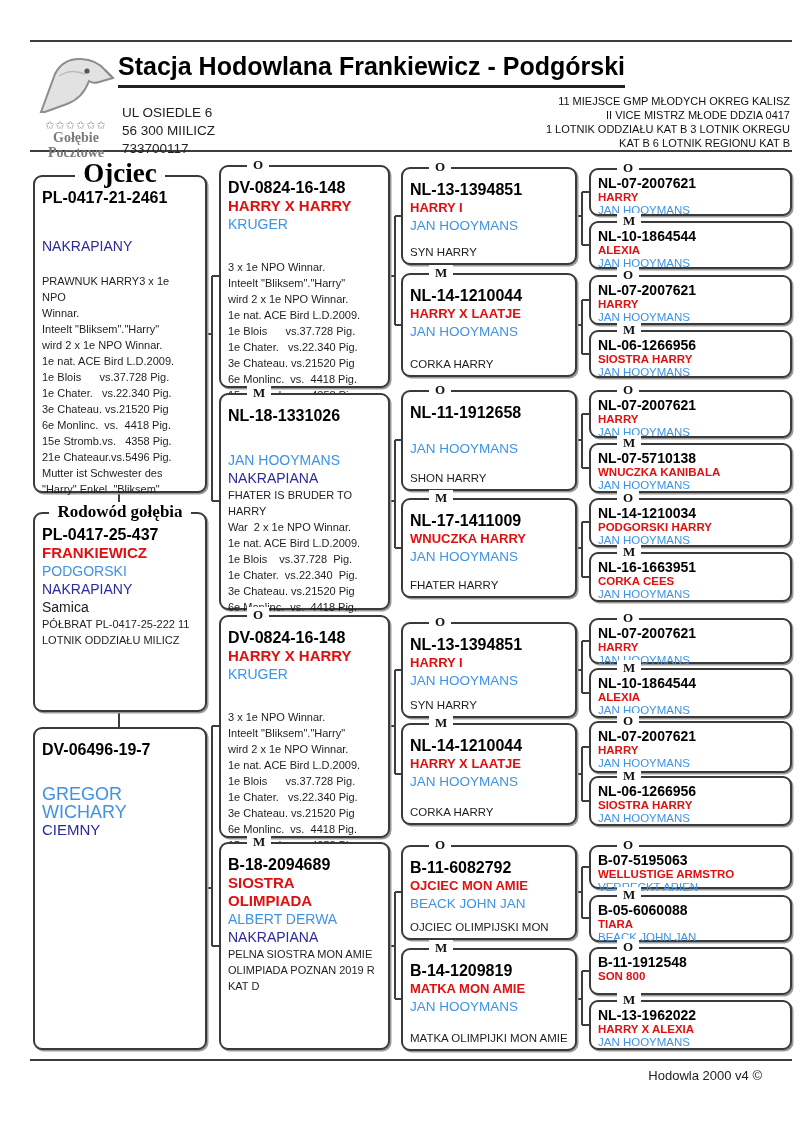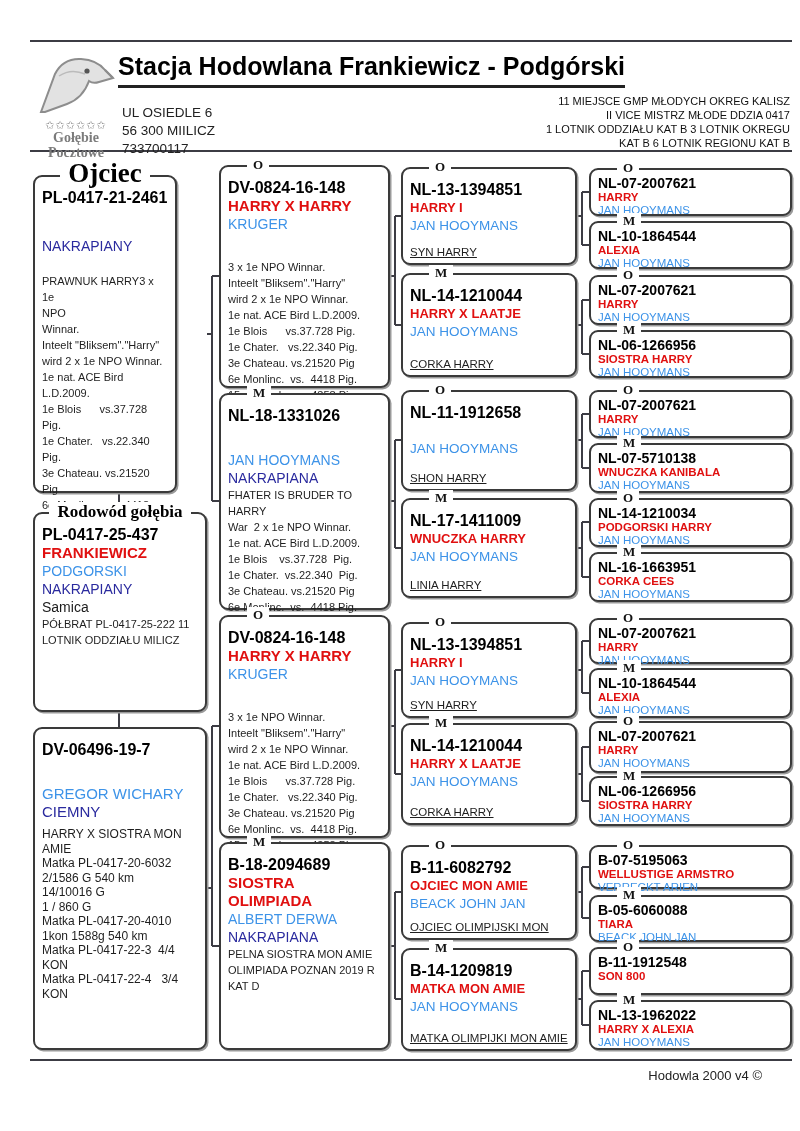--- a/index.html
+++ b/index.html
@@ -18,21 +18,21 @@
   .gtitle{position:absolute;left:0;right:0;text-align:center;}
   .gtitle span{background:#fff;padding:0 8px;font-family:"Liberation Serif",serif;font-weight:bold;color:#000;}
   .big{top:-19px;}.big span{font-size:27px;}
   .med{top:-12px;}.med span{font-size:17px;}
   .ring{font-weight:bold;font-size:16px;color:#000;line-height:19px;}
   .red{color:#e01010;font-weight:bold;font-size:15px;line-height:18px;}
   .lblue{color:#3d93e8;font-size:14px;line-height:18px;}
   .navy{color:#2a2a9e;font-size:14px;line-height:18px;}
   .black{color:#1a1a1a;font-size:14px;line-height:18px;}
   .notes{font-size:11px;line-height:16px;white-space:pre-wrap;color:#1e1e1e;}
-  .bnote{position:absolute;left:7px;bottom:5px;font-size:11.5px;color:#1e1e1e;white-space:nowrap;text-decoration:underline;}
+  .bnote{position:absolute;left:7px;bottom:5px;font-size:11.5px;color:#1e1e1e;white-space:nowrap;}
   .g4 .ring{font-size:14px;line-height:16px;}
   .g4 .red{font-size:11.5px;line-height:13px;}
   .g4 .lblue{font-size:11.5px;line-height:13px;}
   .g3 .red{font-size:13px;}
   .g3 .lblue{font-size:13.5px;}
   .mt6{margin-top:6px;}.mt18{margin-top:18px;}.mt26{margin-top:26px;}.mt30{margin-top:30px;}
   .red:empty,.lblue:empty,.navy:empty,.notes:empty,.black:empty{display:none;}
   svg.wires{position:absolute;left:0;top:0;pointer-events:none;}
   .footer{position:absolute;right:38px;top:1068px;font-size:13px;color:#222;}
 </style>
@@ -124,21 +124,21 @@
       <line x1="582" y1="867" x2="582" y2="918"></line>
       <line x1="582" y1="867" x2="589" y2="867"></line>
       <line x1="582" y1="918" x2="589" y2="918"></line>
     <line x1="577" y1="999" x2="582" y2="999"></line>
       <line x1="582" y1="971" x2="582" y2="1025"></line>
       <line x1="582" y1="971" x2="589" y2="971"></line>
       <line x1="582" y1="1025" x2="589" y2="1025"></line>
   </g>
 </svg>
 
-<div class="pbox" style="left:33px;top:175px;width:144px;height:318px">
+<div class="pbox" style="left:33px;top:175px;width:174px;height:318px">
   <div class="gtitle big"><span>Ojciec</span></div>
   <div class="ring mt6">PL-0417-21-2461</div>
   <div class="navy mt30">NAKRAPIANY</div>
   <div class="notes mt18">PRAWNUK HARRY3 x 1e
 NPO
 Winnar.
 Inteelt "Bliksem"."Harry"
 wird 2 x 1e NPO Winnar.
 1e nat. ACE Bird L.D.2009.
 1e Blois      vs.37.728 Pig.
@@ -157,32 +157,22 @@
   <div class="red">FRANKIEWICZ</div>
   <div class="lblue">PODGORSKI</div>
   <div class="navy">NAKRAPIANY</div>
   <div class="black">Samica</div>
   <div class="notes">PÓŁBRAT PL-0417-25-222 11
 LOTNIK ODDZIAŁU MILICZ</div>
 </div>
 
 <div class="pbox" style="left:33px;top:727px;width:174px;height:323px">
   <div class="ring mt6">DV-06496-19-7</div>
-  <div class="lblue mt26" style="font-size:15px">GREGOR WICHARY</div>
+  <div class="lblue mt26" style="font-size:18px">GREGOR WICHARY</div>
   <div class="navy" style="font-size:15px">CIEMNY</div>
-  <div class="notes mt6" style="font-size:12px;line-height:14.5px">HARRY X SIOSTRA MON
-AMIE
-Matka PL-0417-20-6032
-2/1586 G 540 km
-14/10016 G
-1 / 860 G
-Matka PL-0417-20-4010
-1kon 1588g 540 km
-Matka PL-0417-22-3  4/4 KON
-Matka PL-0417-22-4   3/4 KON</div>
 </div>
 
 <div class="pbox" style="left:219px;top:165px;width:171px;height:223px">
   <span class="sex">O</span>
   <div class="ring mt6">DV-0824-16-148</div>
   <div class="red">HARRY X HARRY</div>
   <div class="lblue">KRUGER</div>
   <div class="notes mt26">3 x 1e NPO Winnar.
 Inteelt "Bliksem"."Harry"
 wird 2 x 1e NPO Winnar.
@@ -255,21 +245,21 @@
   <span class="sex">O</span>
   <div class="ring mt6">NL-11-1912658</div>
   <div class="lblue mt18">JAN HOOYMANS</div>
   <div class="bnote">SHON HARRY</div>
 </div>
 <div class="pbox g3" style="left:401px;top:498px;width:176px;height:100px">
   <span class="sex">M</span>
   <div class="ring mt6">NL-17-1411009</div>
   <div class="red">WNUCZKA HARRY</div>
   <div class="lblue">JAN HOOYMANS</div>
-  <div class="bnote">LINIA HARRY</div>
+  <div class="bnote">FHATER HARRY</div>
 </div>
 <div class="pbox g3" style="left:401px;top:622px;width:176px;height:96px">
   <span class="sex">O</span>
   <div class="ring mt6">NL-13-1394851</div>
   <div class="red">HARRY I</div>
   <div class="lblue">JAN HOOYMANS</div>
   <div class="bnote">SYN HARRY</div>
 </div>
 <div class="pbox g3" style="left:401px;top:723px;width:176px;height:102px">
   <span class="sex">M</span>

